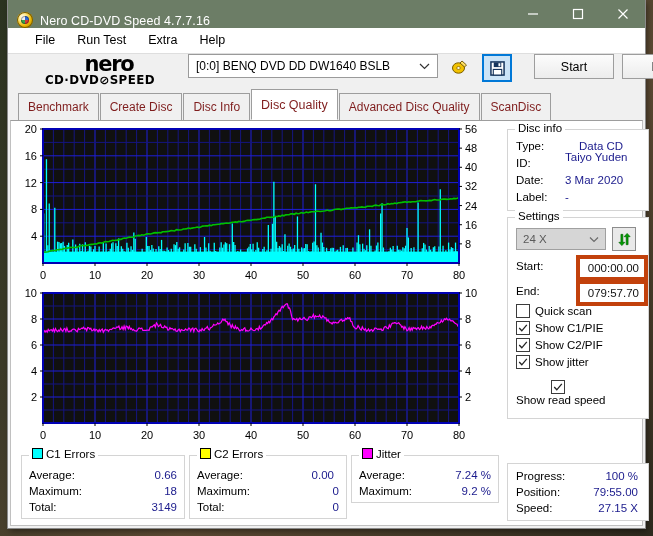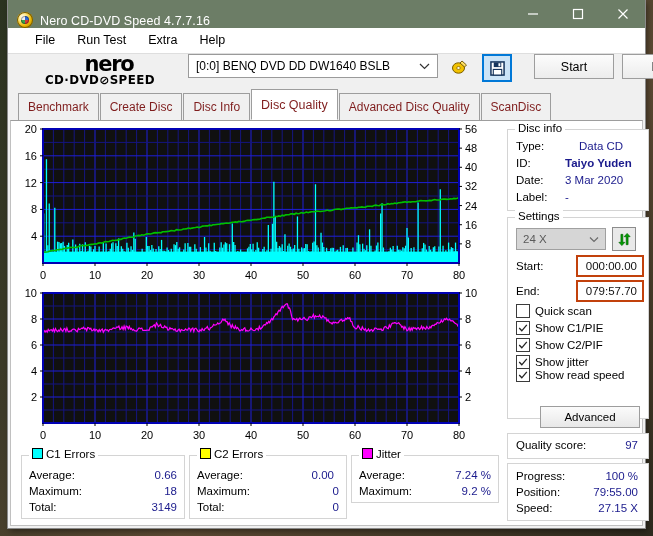--- a/index.html
+++ b/index.html
@@ -106,21 +106,21 @@
   .cbx.dis .box{border-color:#b4b4b4;}
   .cbx .lbl{font-size:11.5px;color:#000;white-space:nowrap;}
   .cbx.dis .lbl{color:#a0a0a0;}
   .selbox{
     position:absolute;background:#d6d6d6;border:1px solid #a0a0a0;
     display:flex;align-items:center;cursor:default;
   }
   .selbox .t{font-size:11.5px;color:#5a5a5a;padding-left:6px;}
   .selbox .a{position:absolute;right:6px;top:0;bottom:0;display:flex;align-items:center;}
   .txtbox{
-    position:absolute;background:#fff;border:2px solid #c2410c;
+    position:absolute;background:#fff;border:4px solid #c2410c;
     display:flex;align-items:center;justify-content:flex-end;cursor:text;
   }
   .txtbox .t{font-size:11.5px;color:#111;padding-right:5px;}
   .gbtn{
     position:absolute;background:linear-gradient(#fbfbfb,#e8e8e8);border:1px solid #9d9d9d;
     display:flex;align-items:center;justify-content:center;font-size:11.5px;color:#000;cursor:default;
   }
   .swatch{width:9px;height:9px;border:1px solid #000;display:inline-block;vertical-align:-1px;margin-right:3px;}
   .refreshbtn{
     position:absolute;background:#e9e9e9;border:1px solid #8c8c8c;
@@ -748,21 +748,21 @@
       <div class="rowval r" style="right:7px;top:13px;">7.24 %</div>
       <div class="rowlbl" style="left:7px;top:29px;">Maximum:</div>
       <div class="rowval r" style="right:7px;top:29px;">9.2 %</div>
     </div>
 
     <div class="group" style="left:496px;top:8px;width:140px;height:80px;">
       <div class="glegend">Disc info</div>
       <div class="rowlbl" style="left:8px;top:10px;">Type:</div>
       <div class="rowval" style="left:57px;top:10px;margin-left:14px;">Data CD</div>
       <div class="rowlbl" style="left:8px;top:27px;">ID:</div>
-      <div class="rowval" style="left:57px;top:27px;font-weight:bold;">Taiyo Yuden</div>
+      <div class="rowval" style="left:57px;top:21px;">Taiyo Yuden</div>
       <div class="rowlbl" style="left:8px;top:44px;">Date:</div>
       <div class="rowval" style="left:57px;top:44px;">3 Mar 2020</div>
       <div class="rowlbl" style="left:8px;top:61px;">Label:</div>
       <div class="rowval" style="left:57px;top:61px;">-</div>
     </div>
 
     <div class="group" style="left:496px;top:96px;width:140px;height:200px;">
       <div class="glegend">Settings</div>
 
       <div class="selbox" style="left:8px;top:10px;width:88px;height:20px;">
@@ -811,36 +811,31 @@
         <div class="lbl">Show C2/PIF</div>
       </div>
       <div class="cbx" style="left:8px;top:137px;">
         <div class="box">
           <svg width="10" height="10" viewBox="0 0 10 10">
               <path d="M1.2 5 L3.8 7.8 L8.8 1.8" fill="none" stroke="#222" stroke-width="1.3"></path>
             </svg>
         </div>
         <div class="lbl">Show jitter</div>
       </div>
-      <div class="cbx" style="left:8px;top:150px;">
+      <div class="cbx" style="left:8px;top:162px;flex-direction:column;">
         <div class="box">
           <svg width="10" height="10" viewBox="0 0 10 10">
               <path d="M1.2 5 L3.8 7.8 L8.8 1.8" fill="none" stroke="#222" stroke-width="1.3"></path>
             </svg>
         </div>
         <div class="lbl">Show read speed</div>
       </div>
 
-      <div class="gbtn" style="left:32px;top:188px;width:98px;height:20px;">Advanced</div>
-    </div>
-
-    <div class="group" style="left:496px;top:312px;width:140px;height:24px;">
-      <div class="rowlbl" style="left:8px;top:5px;">Quality score:</div>
-      <div class="rowval r" style="right:10px;top:5px;">97</div>
-    </div>
+    </div>
+
 
     <div class="group" style="left:496px;top:342px;width:140px;height:56px;">
       <div class="rowlbl" style="left:8px;top:6px;">Progress:</div>
       <div class="rowval r" style="right:10px;top:6px;">100 %</div>
       <div class="rowlbl" style="left:8px;top:22px;">Position:</div>
       <div class="rowval r" style="right:10px;top:22px;">79:55.00</div>
       <div class="rowlbl" style="left:8px;top:38px;">Speed:</div>
       <div class="rowval r" style="right:10px;top:38px;">27.15 X</div>
     </div>
 

